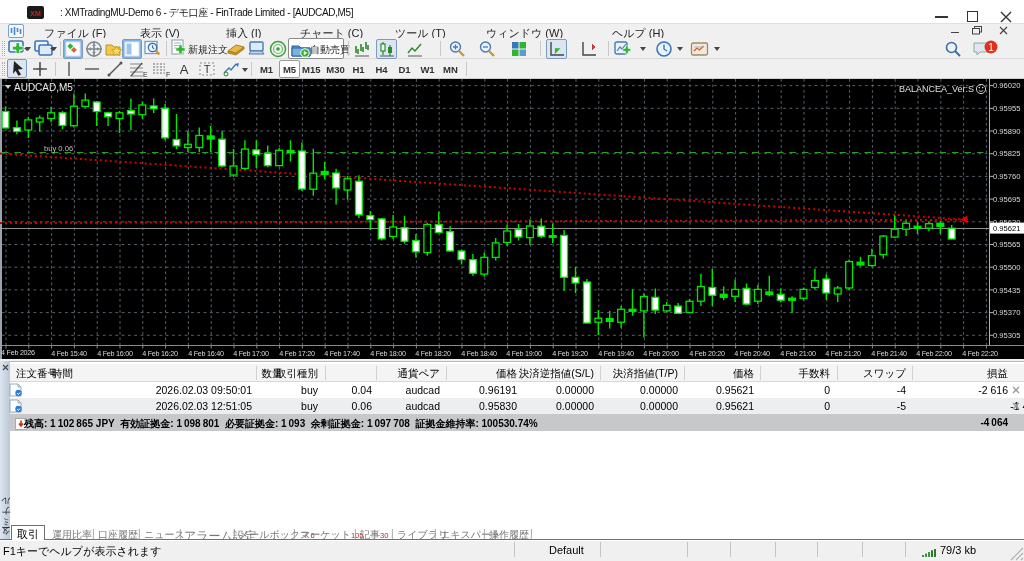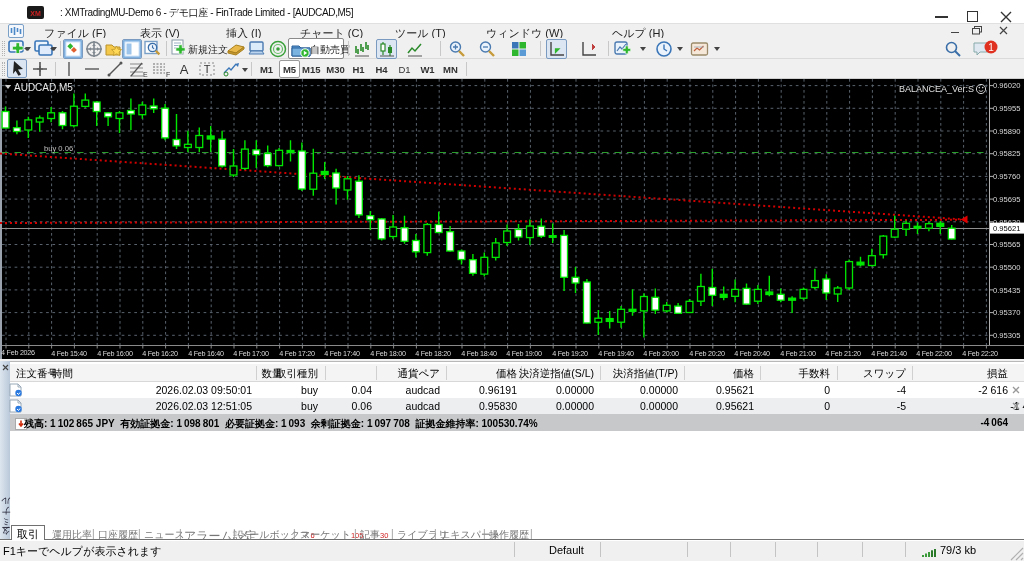--- a/index.html
+++ b/index.html
@@ -230,21 +230,21 @@
     </svg></div>
 <div class="dd" style="left:242px;top:68px"></div>
 <div class="sep" style="left:251px;top:62px;height:14px"></div>
 <div class="abs" style="left:256px;top:64px;width:21px;text-align:center;font-size:9.5px;color:#333;font-weight:bold">M1</div>
 <div class="pressed abs" style="left:279px;top:60px;width:21px;height:18px;background:#fff;border-color:#9a9a9a"></div>
 <div class="abs" style="left:279px;top:64px;width:21px;text-align:center;font-size:9.5px;color:#333;font-weight:bold">M5</div>
 <div class="abs" style="left:302px;top:64px;width:21px;text-align:left;font-size:9.5px;color:#333;font-weight:bold">M15</div>
 <div class="abs" style="left:325px;top:64px;width:21px;text-align:center;font-size:9.5px;color:#333;font-weight:bold">M30</div>
 <div class="abs" style="left:348px;top:64px;width:21px;text-align:center;font-size:9.5px;color:#333;font-weight:bold">H1</div>
 <div class="abs" style="left:371px;top:64px;width:21px;text-align:center;font-size:9.5px;color:#333;font-weight:bold">H4</div>
-<div class="abs" style="left:394px;top:64px;width:21px;text-align:center;font-size:9.5px;color:#333;font-weight:normal">D1</div>
+<div class="abs" style="left:394px;top:64px;width:21px;text-align:center;font-size:9.5px;color:#333;font-weight:bold">D1</div>
 <div class="abs" style="left:417px;top:64px;width:21px;text-align:center;font-size:9.5px;color:#333;font-weight:bold">W1</div>
 <div class="abs" style="left:440px;top:64px;width:21px;text-align:center;font-size:9.5px;color:#333;font-weight:bold">MN</div>
 <div class="sep" style="left:466px;top:62px;height:14px"></div>
 <svg width="1024" height="282" style="position:absolute;left:0;top:79px">
     <rect x="0" y="0" width="1024" height="282" fill="#000"></rect>
     <rect x="0" y="0" width="2" height="282" fill="#9aa3ad"></rect>
     <path d="M6.0 0V266 M28.8 0V266 M51.6 0V266 M74.4 0V266 M97.2 0V266 M120.0 0V266 M142.8 0V266 M165.6 0V266 M188.4 0V266 M211.2 0V266 M234.0 0V266 M256.8 0V266 M279.6 0V266 M302.4 0V266 M325.2 0V266 M348.0 0V266 M370.8 0V266 M393.6 0V266 M416.4 0V266 M439.2 0V266 M462.0 0V266 M484.8 0V266 M507.6 0V266 M530.4 0V266 M553.2 0V266 M576.0 0V266 M598.8 0V266 M621.6 0V266 M644.4 0V266 M667.2 0V266 M690.0 0V266 M712.8 0V266 M735.6 0V266 M758.4 0V266 M781.2 0V266 M804.0 0V266 M826.8 0V266 M849.6 0V266 M872.4 0V266 M895.2 0V266 M918.0 0V266 M940.8 0V266 M963.6 0V266 M986.4 0V266" stroke="#59626d" stroke-width="1" stroke-dasharray="2.7,2.8" fill="none"></path>
     <path d="M2 6.6H989 M2 29.3H989 M2 52.0H989 M2 74.7H989 M2 97.4H989 M2 120.1H989 M2 142.8H989 M2 165.5H989 M2 188.2H989 M2 210.9H989 M2 233.6H989 M2 256.3H989" stroke="#59626d" stroke-width="1" stroke-dasharray="2.7,3.6" fill="none"></path>
     <line x1="2" y1="73.5" x2="989" y2="73.5" stroke="#2a9e2a" stroke-width="1.2" stroke-dasharray="6.5,6"></line>
     <line x1="2" y1="149.5" x2="989" y2="149.5" stroke="#909090" stroke-width="1"></line>

